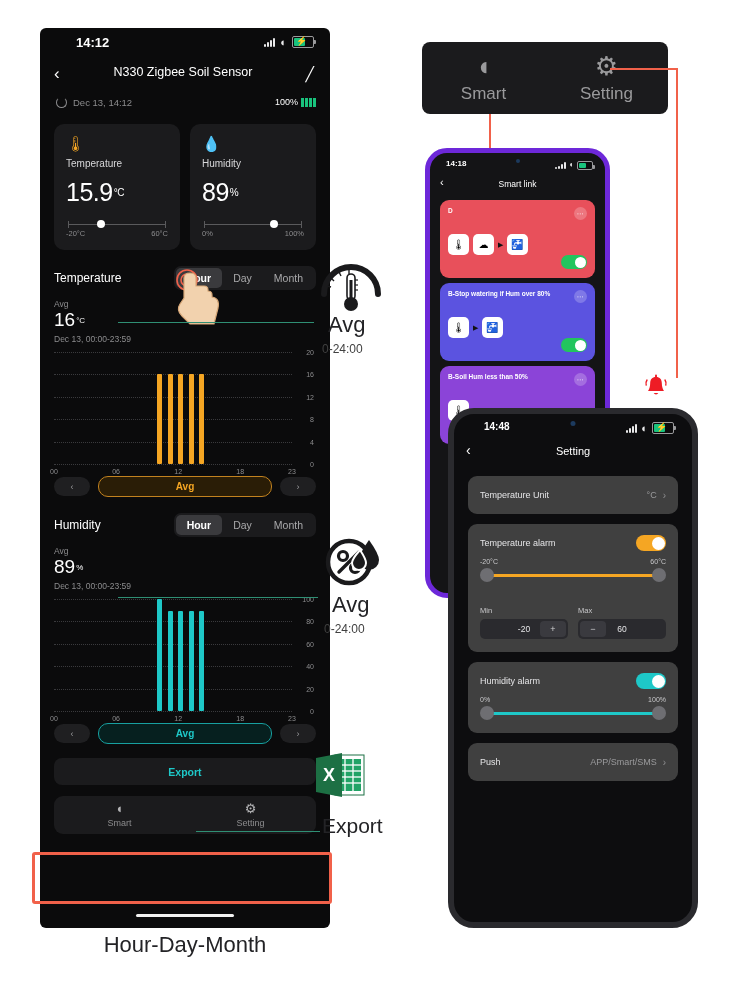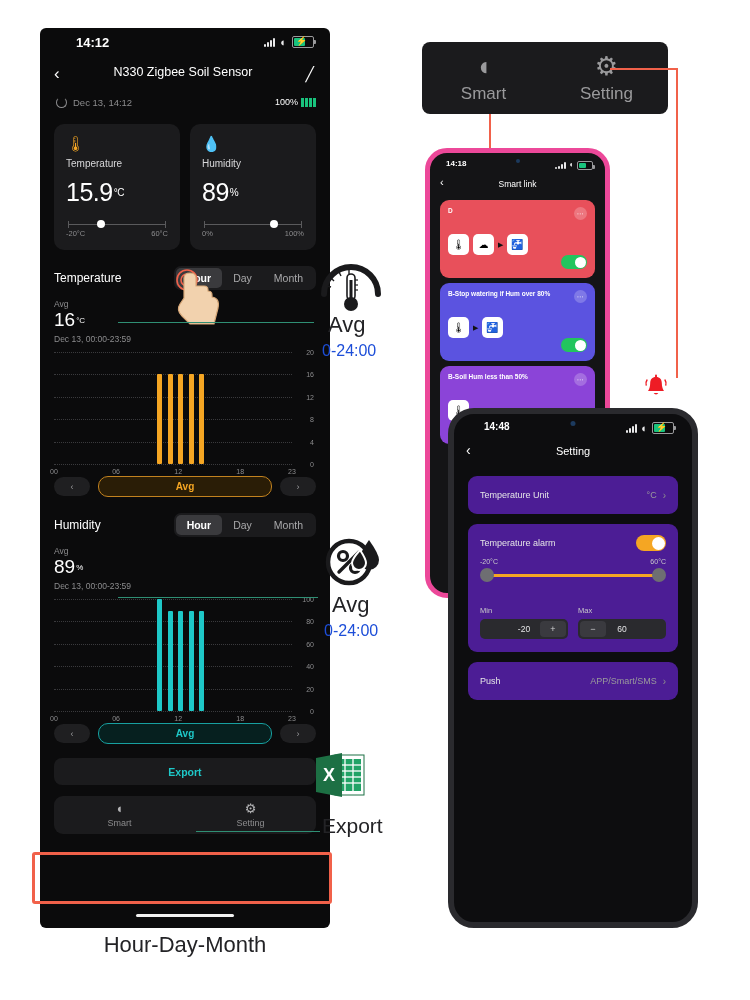--- a/index.html
+++ b/index.html
@@ -93,34 +93,34 @@
 
   
   #tab-highlight{left:32px;top:852px;width:300px;height:52px;border:3px solid #f1614a;border-radius:3px;box-sizing:border-box;}
 
   
   #finger{left:168px;top:268px;width:62px;height:58px;}
 
   
   .callout-label{color:#232326;font-weight:300;}
   .cl-avg{font-size:22px;}
-  .cl-sub{font-size:16px;color:#1d4ed8;}
+  .cl-sub{font-size:12px;color:#404040;}
   .leader{position:absolute;height:1px;background:#2f8f74;}
 
   
   #smart-setting-callout{
     left:422px;top:42px;width:246px;height:72px;background:#1b1b1d;border-radius:8px;display:flex;
   }
   #smart-setting-callout .ci{flex:1;display:flex;flex-direction:column;align-items:center;justify-content:center;gap:5px;}
   #smart-setting-callout .ci .g{color:#9a9a9c;font-size:26px;line-height:26px;}
   #smart-setting-callout .ci .t{color:#9a9a9c;font-size:17px;}
   .orange-line{position:absolute;background:#f1614a;}
 
   
-  #mid-phone{left:425px;top:148px;width:185px;height:450px;background:#141416;border:5px solid #ec4899;border-radius:22px;box-sizing:border-box;overflow:hidden;}
+  #mid-phone{left:425px;top:148px;width:185px;height:450px;background:#141416;border:5px solid #6d28d9;border-radius:22px;box-sizing:border-box;overflow:hidden;}
   #mid-phone .notchcam{position:absolute;left:50%;transform:translateX(-50%);top:6px;width:4px;height:4px;border-radius:50%;background:#1c3a5e;}
   .mp-status{height:22px;position:relative;}
   .mp-time{position:absolute;left:16px;top:6px;color:#fff;font-size:8px;font-weight:bold;}
   .mp-icons{position:absolute;right:12px;top:7px;display:flex;align-items:center;gap:3px;}
   .mp-nav{height:20px;position:relative;}
   .mp-back{position:absolute;left:10px;top:1px;color:#fff;font-size:11px;}
   .mp-title{position:absolute;left:0;right:0;top:4px;text-align:center;color:#fff;font-size:8.5px;}
   .scene{margin:5px 10px 0 10px;border-radius:9px;padding:7px 8px 8px 8px;position:relative;box-sizing:border-box;}
   .scene .sname{font-size:6.5px;font-weight:bold;color:#fff;}
   .scene .dots{position:absolute;right:8px;top:7px;width:13px;height:13px;border-radius:50%;background:rgba(255,255,255,0.22);color:#fff;font-size:7px;display:flex;align-items:center;justify-content:center;letter-spacing:0.5px;}
@@ -132,21 +132,21 @@
 
   
   #right-phone{left:448px;top:408px;width:250px;height:520px;background:#0d0d0f;border:6px solid #2a2a2e;border-radius:26px;box-sizing:border-box;overflow:hidden;}
   #right-phone .notchcam{position:absolute;left:50%;transform:translateX(-50%);top:7px;width:5px;height:5px;border-radius:50%;background:#1c3a5e;}
   .rp-status{height:26px;position:relative;}
   .rp-time{position:absolute;left:30px;top:7px;color:#fff;font-size:10px;font-weight:bold;}
   .rp-icons{position:absolute;right:18px;top:8px;display:flex;align-items:center;gap:4px;}
   .rp-nav{height:26px;position:relative;}
   .rp-back{position:absolute;left:12px;top:2px;color:#fff;font-size:14px;}
   .rp-title{position:absolute;left:0;right:0;top:5px;text-align:center;color:#fff;font-size:11px;}
-  .panel{margin:10px 14px 0 14px;background:#4c1d95;border-radius:9px;box-sizing:border-box;}
+  .panel{margin:10px 14px 0 14px;background:#404040;border-radius:9px;box-sizing:border-box;}
   .rowitem{height:38px;display:flex;align-items:center;padding:0 12px;}
   .rowitem .lab{color:#e4e4e6;font-size:9px;flex:1;}
   .rowitem .val{color:#9a9a9c;font-size:9px;margin-right:6px;}
   .rowitem .chev{color:#8c8c8e;font-size:10px;}
   .alarm{padding:11px 12px 13px 12px;position:relative;}
   .alarm .top{display:flex;align-items:center;}
   .alarm .top .lab{color:#e4e4e6;font-size:9px;flex:1;}
   .sw{width:30px;height:16px;border-radius:9px;position:relative;}
   .sw i{position:absolute;right:1.5px;top:1.5px;width:13px;height:13px;border-radius:50%;background:#fff;}
   .sw.orange{background:#f5a623;}
@@ -556,20 +556,37 @@
         <div class="cap">Max</div>
         <div class="box">
           <span class="bt">−</span>
           <span class="num">60</span>
           <span class="bt ghost"></span>
         </div>
       </div>
     </div>
   </div>
 
+  <div class="panel alarm">
+    <div class="top">
+      <span class="lab">Humidity alarm</span>
+      <span class="sw teal">
+          <i></i>
+        </span>
+    </div>
+    <div class="minmax">
+      <span>0%</span>
+      <span>100%</span>
+    </div>
+    <div class="rangebar">
+      <div class="line teal"></div>
+      <div class="kn" style="left:0;"></div>
+      <div class="kn" style="right:0;"></div>
+    </div>
+  </div>
 
   <div class="panel">
     <div class="rowitem">
       <span class="lab">Push</span>
       <span class="val">APP/Smart/SMS</span>
       <span class="chev">›</span>
     </div>
   </div>
 </div>
 

